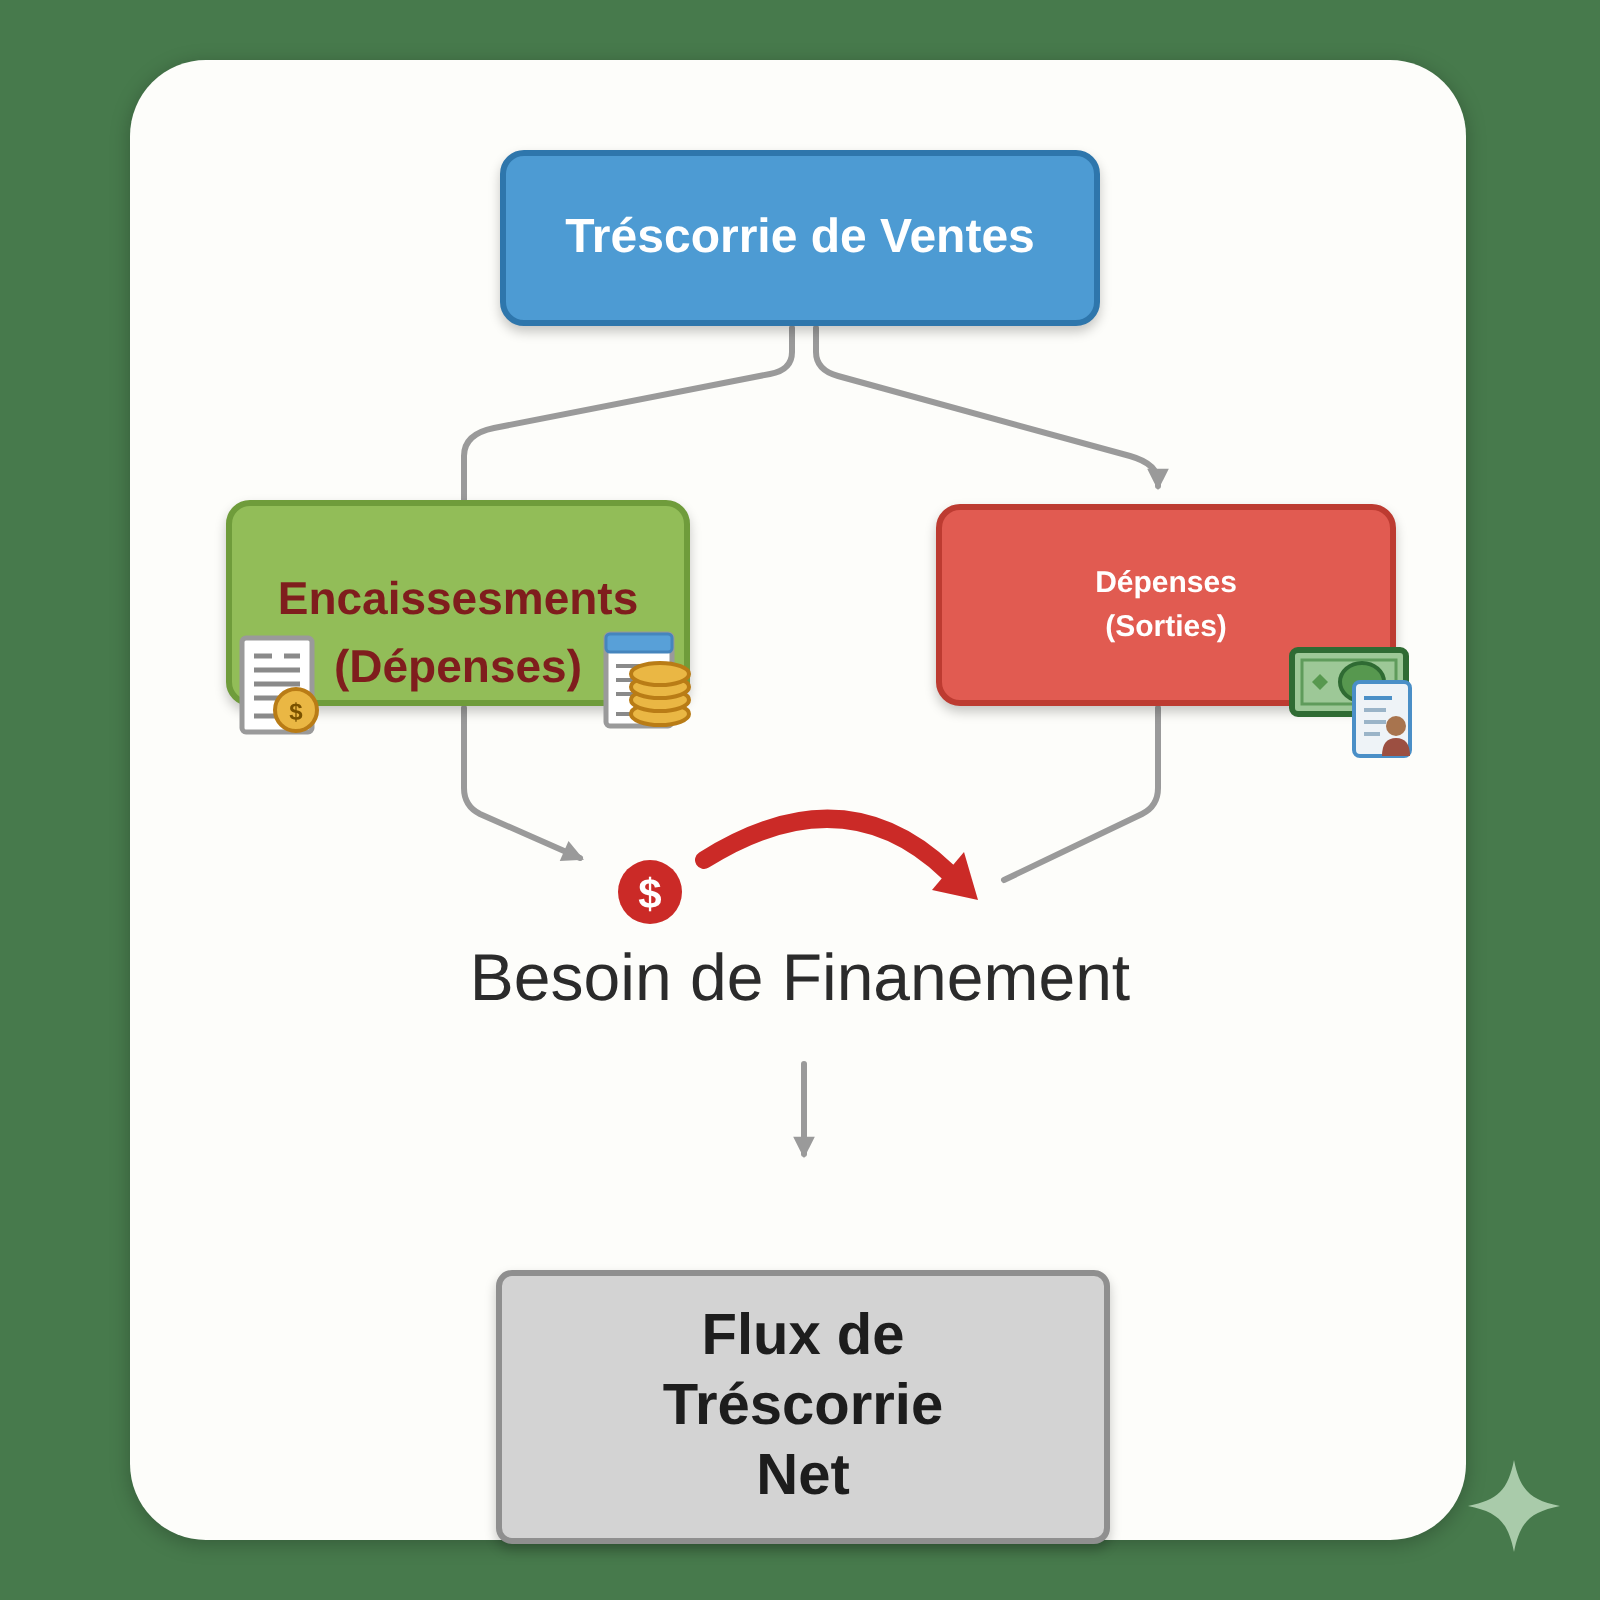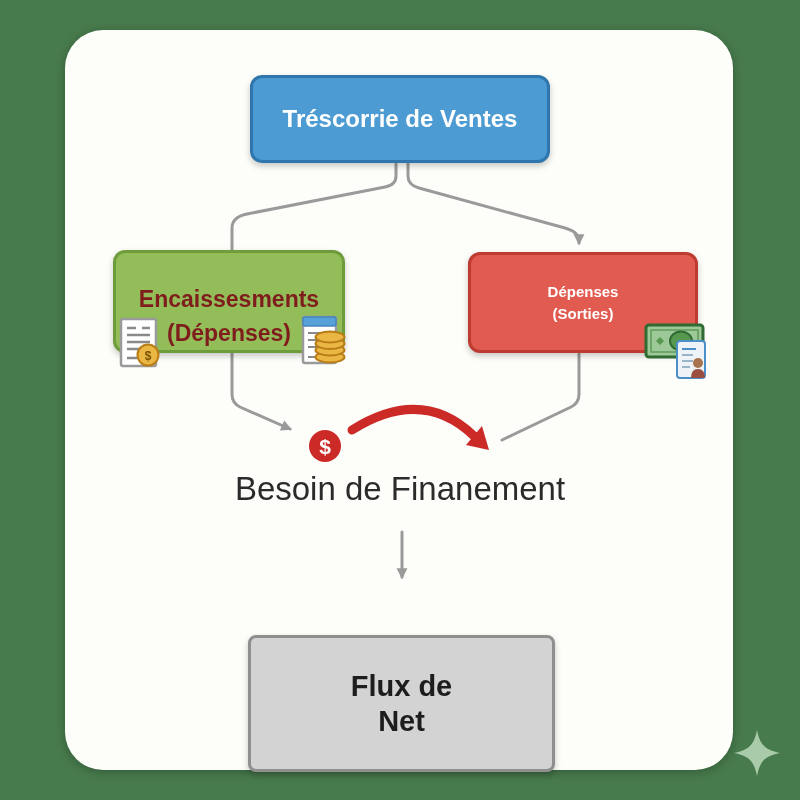--- a/index.html
+++ b/index.html
@@ -118,20 +118,21 @@
     <span class="node-line">(Dépenses)</span>
   </div>
 
   <div class="node node-expenses">
     <span class="node-line">Dépenses</span>
     <span class="node-line">(Sorties)</span>
   </div>
 
   <div class="node node-netflow">
     <span class="node-line">Flux de</span>
+    <span class="node-line">Tréscorrie</span>
     <span class="node-line">Net</span>
   </div>
 
   <div class="annotation">
     <span class="node-line">Besoin de Finanement</span>
   </div>
 
   <svg class="layer icons-layer" viewBox="0 0 800 800">
 
     <g>

